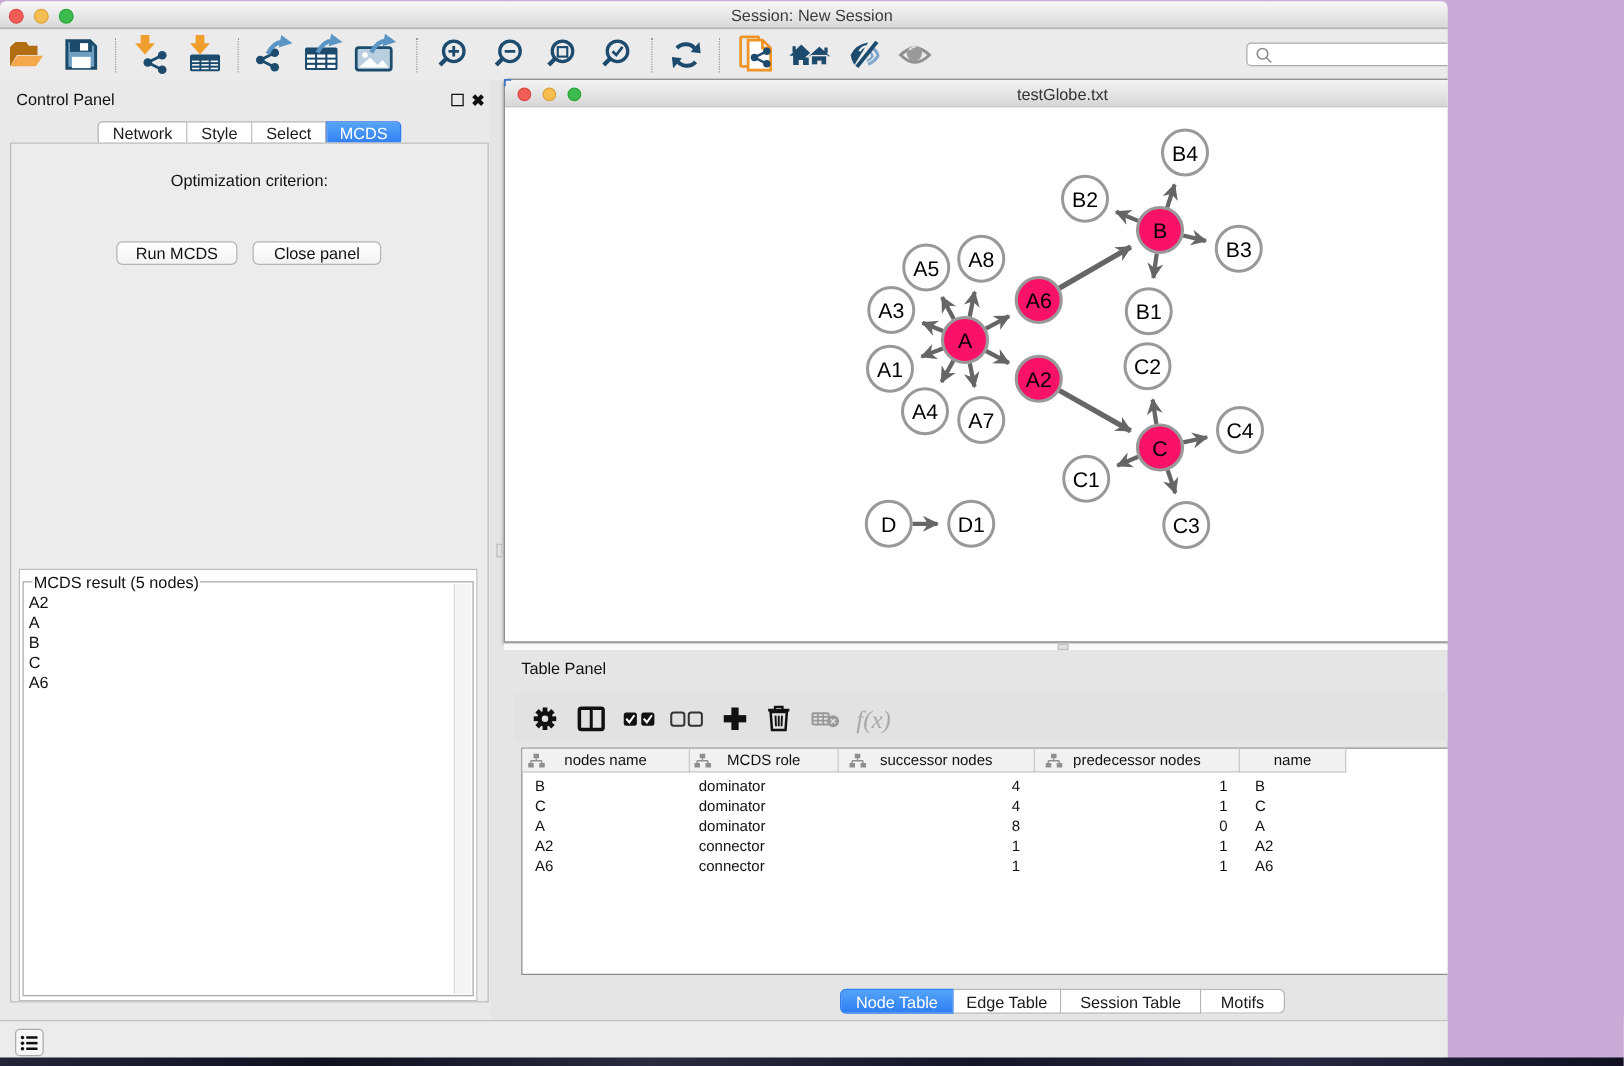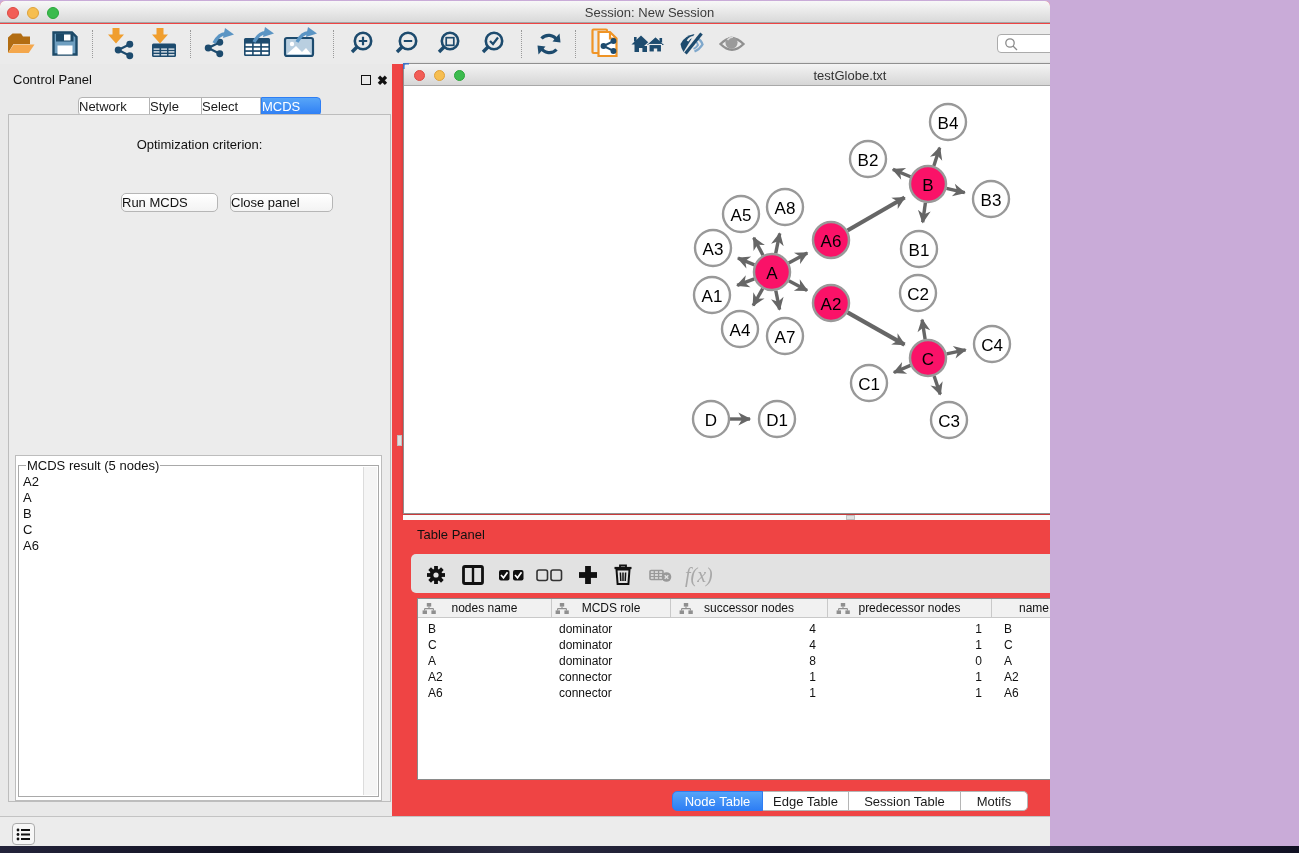--- a/index.html
+++ b/index.html
@@ -1,41 +1,41 @@
 <!DOCTYPE html>
 <html><head><meta charset="utf-8">
 <style>
 * { margin:0; padding:0; box-sizing:border-box; }
 html,body { width:1299px; height:853px; overflow:hidden; font-family:"Liberation Sans",sans-serif; }
 body { background:#c9abd8; position:relative; }
-#win { position:absolute; left:0; top:1px; width:1050px; height:846px; background:#ef4444; border-radius:5px 5px 0 0; overflow:hidden; }
+#win { position:absolute; left:0; top:1px; width:1158px; height:846px; background:#e5e5e5; border-radius:5px 5px 0 0; overflow:hidden; }
 #deskbot { position:absolute; left:0; bottom:0; width:1299px; height:7px;
   background:linear-gradient(90deg,#23233a,#101020 20%,#2a2a40 40%,#15152a 60%,#262640 80%,#101022); }
 
 #titlebar { position:absolute; left:0; top:0; width:1299px; height:22px;
   background:linear-gradient(#f8f8f8,#d9d9d9); border-bottom:1px solid #a6a6a6; }
 #titlebar .tt { position:absolute; left:0; right:0; top:4px; text-align:center; font-size:13px; color:#3c3c3c; }
 .tl { position:absolute; top:6px; width:12px; height:12px; border-radius:50%; }
 
 #toolbar { position:absolute; left:0; top:23px; width:1299px; height:40px; background:#ebebeb; }
 .sep { position:absolute; top:6px; height:28px; width:0; border-left:1px dotted #9a9a9a; }
 #searchbox { position:absolute; left:997px; top:10px; width:293px; height:19px; background:#fff; border:1px solid #ababab; border-radius:4px; }
 
 #cpanel { position:absolute; left:0; top:63px; width:392px; height:753px; background:#e9e9e9; }
 .ptitle { font-size:13px; color:#111; }
 .wicon { position:absolute; width:10px; height:10px; border:1.6px solid #111; }
 .xicon { position:absolute; font-size:13px; font-weight:bold; color:#111; line-height:10px; }
-.tab { position:absolute; top:33px; height:19px; background:#fff; border:1px solid #b3b3b3; font-size:13px; color:#1a1a1a; text-align:left; line-height:17px; }
+.tab { position:absolute; top:33px; height:19px; background:#fff; border:1px solid #b3b3b3; font-size:13px; color:#1a1a1a; text-align:center; line-height:17px; }
 .tabsel { background:linear-gradient(#57a5f8,#2e7ef4); color:#fff; border-color:#2e7ef4; }
 #cpbody { position:absolute; left:8px; top:50px; width:383px; height:688px; border:1px solid #bdbdbd; background:#ececec; }
 #optlabel { position:absolute; left:0; width:100%; top:22px; text-align:center; font-size:13px; color:#111; }
 #dropdown { position:absolute; left:35px; top:44px; width:311px; height:20px; background:#fff; border:1px solid #ababab; border-radius:5px; font-size:13px; color:#111; line-height:18px; padding-left:12px; }
 #ddbtn { position:absolute; right:-1px; top:-1px; width:18px; height:20px; border-radius:0 5px 5px 0; background:linear-gradient(#6fb1f9,#2d73f0); }
 #ddbtn svg { position:absolute; left:3px; top:3px; }
-.btn { position:absolute; top:78px; height:19px; background:linear-gradient(#ffffff,#f3f3f3); border:1px solid #b6b6b6; border-radius:5px; font-size:13px; color:#111; text-align:left; line-height:17px;margin-left:28px; }
+.btn { position:absolute; top:78px; height:19px; background:linear-gradient(#ffffff,#f3f3f3); border:1px solid #b6b6b6; border-radius:5px; font-size:13px; color:#111; text-align:center; line-height:17px; }
 #resultbox { position:absolute; left:6px; top:340px; width:367px; height:346px; background:#fff; border:1px solid #bdbdbd; }
 #fieldset { position:absolute; left:2px; top:9px; right:2px; bottom:3px; border:1px solid #a9a9a9; }
 #legend { position:absolute; left:7px; top:-8px; background:#fff; font-size:13px; color:#111; padding:0 1px; }
 #mlist { position:absolute; left:4px; top:8px; font-size:13px; color:#111; line-height:16px; }
 #rscroll { position:absolute; right:1px; top:1px; width:14px; bottom:1px; background:#f5f5f5; border-left:1px solid #dcdcdc; }
 
 #netframe { position:absolute; left:403px; top:62px; width:894px; height:451px; background:#fff; border:1px solid #909090; border-radius:4px 4px 0 0; box-shadow:0 1px 3px rgba(0,0,0,0.25); }
 #nettitle { position:absolute; left:0; top:0; width:100%; height:22px; background:linear-gradient(#f4f4f4,#d6d6d6); border-bottom:1px solid #a8a8a8; border-radius:4px 4px 0 0; }
 #nettitle .tt { position:absolute; left:0; right:0; top:4px; text-align:center; font-size:13px; color:#333; }
 #graph { position:absolute; left:0; top:23px; }

